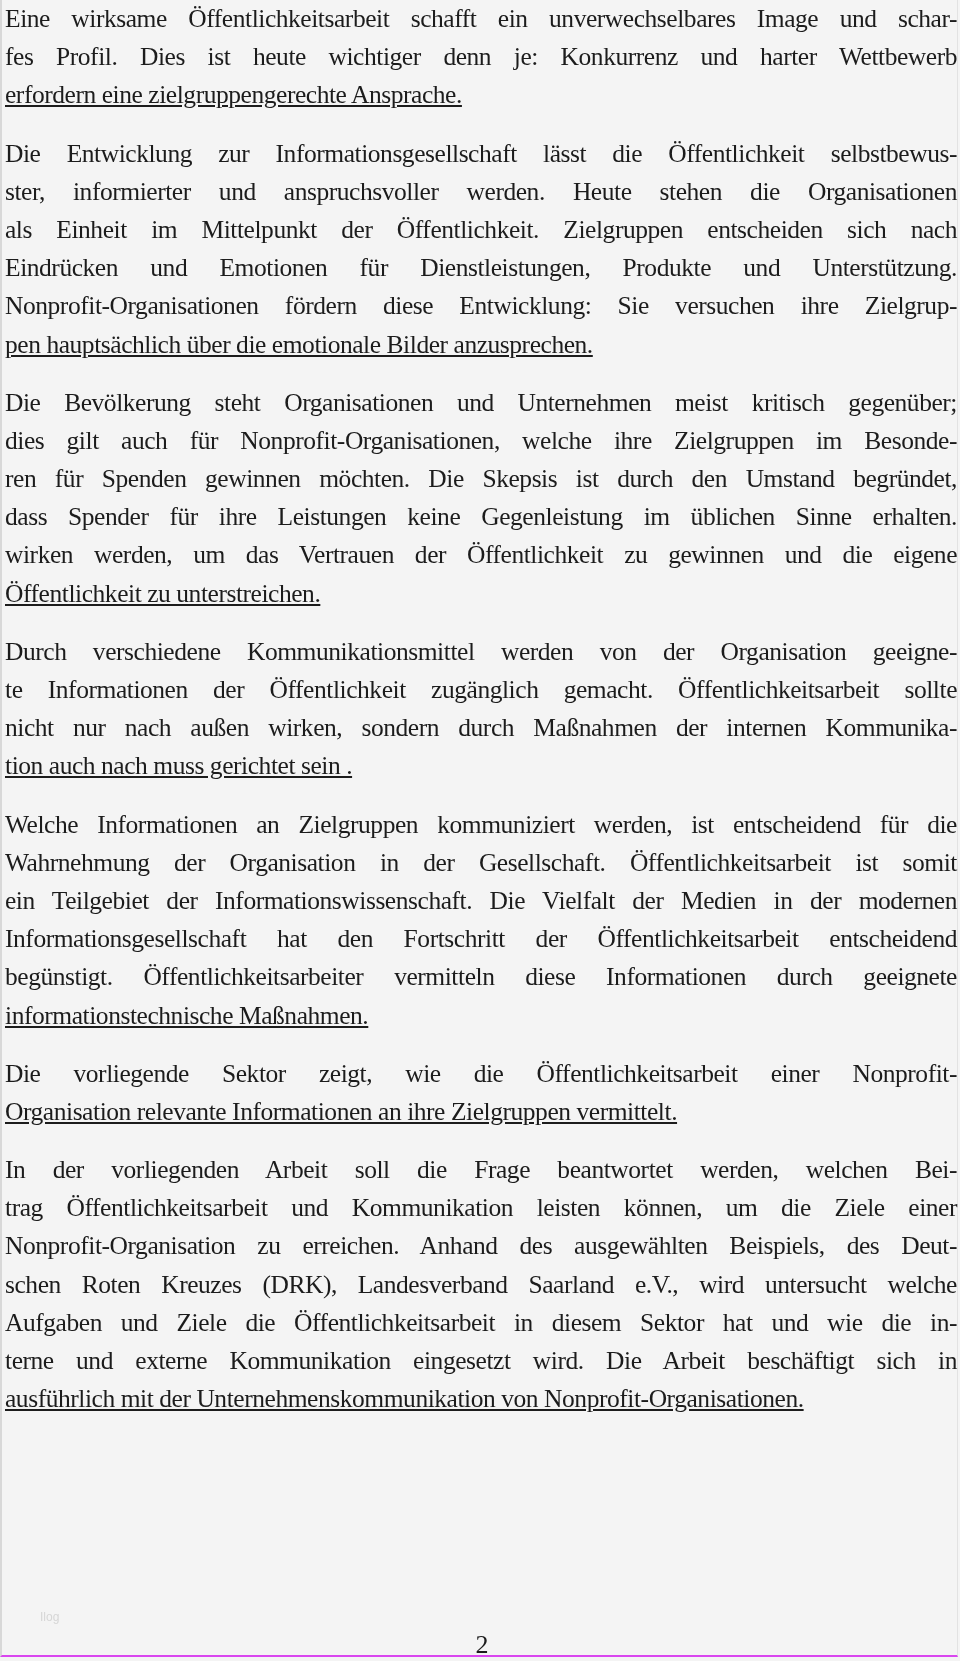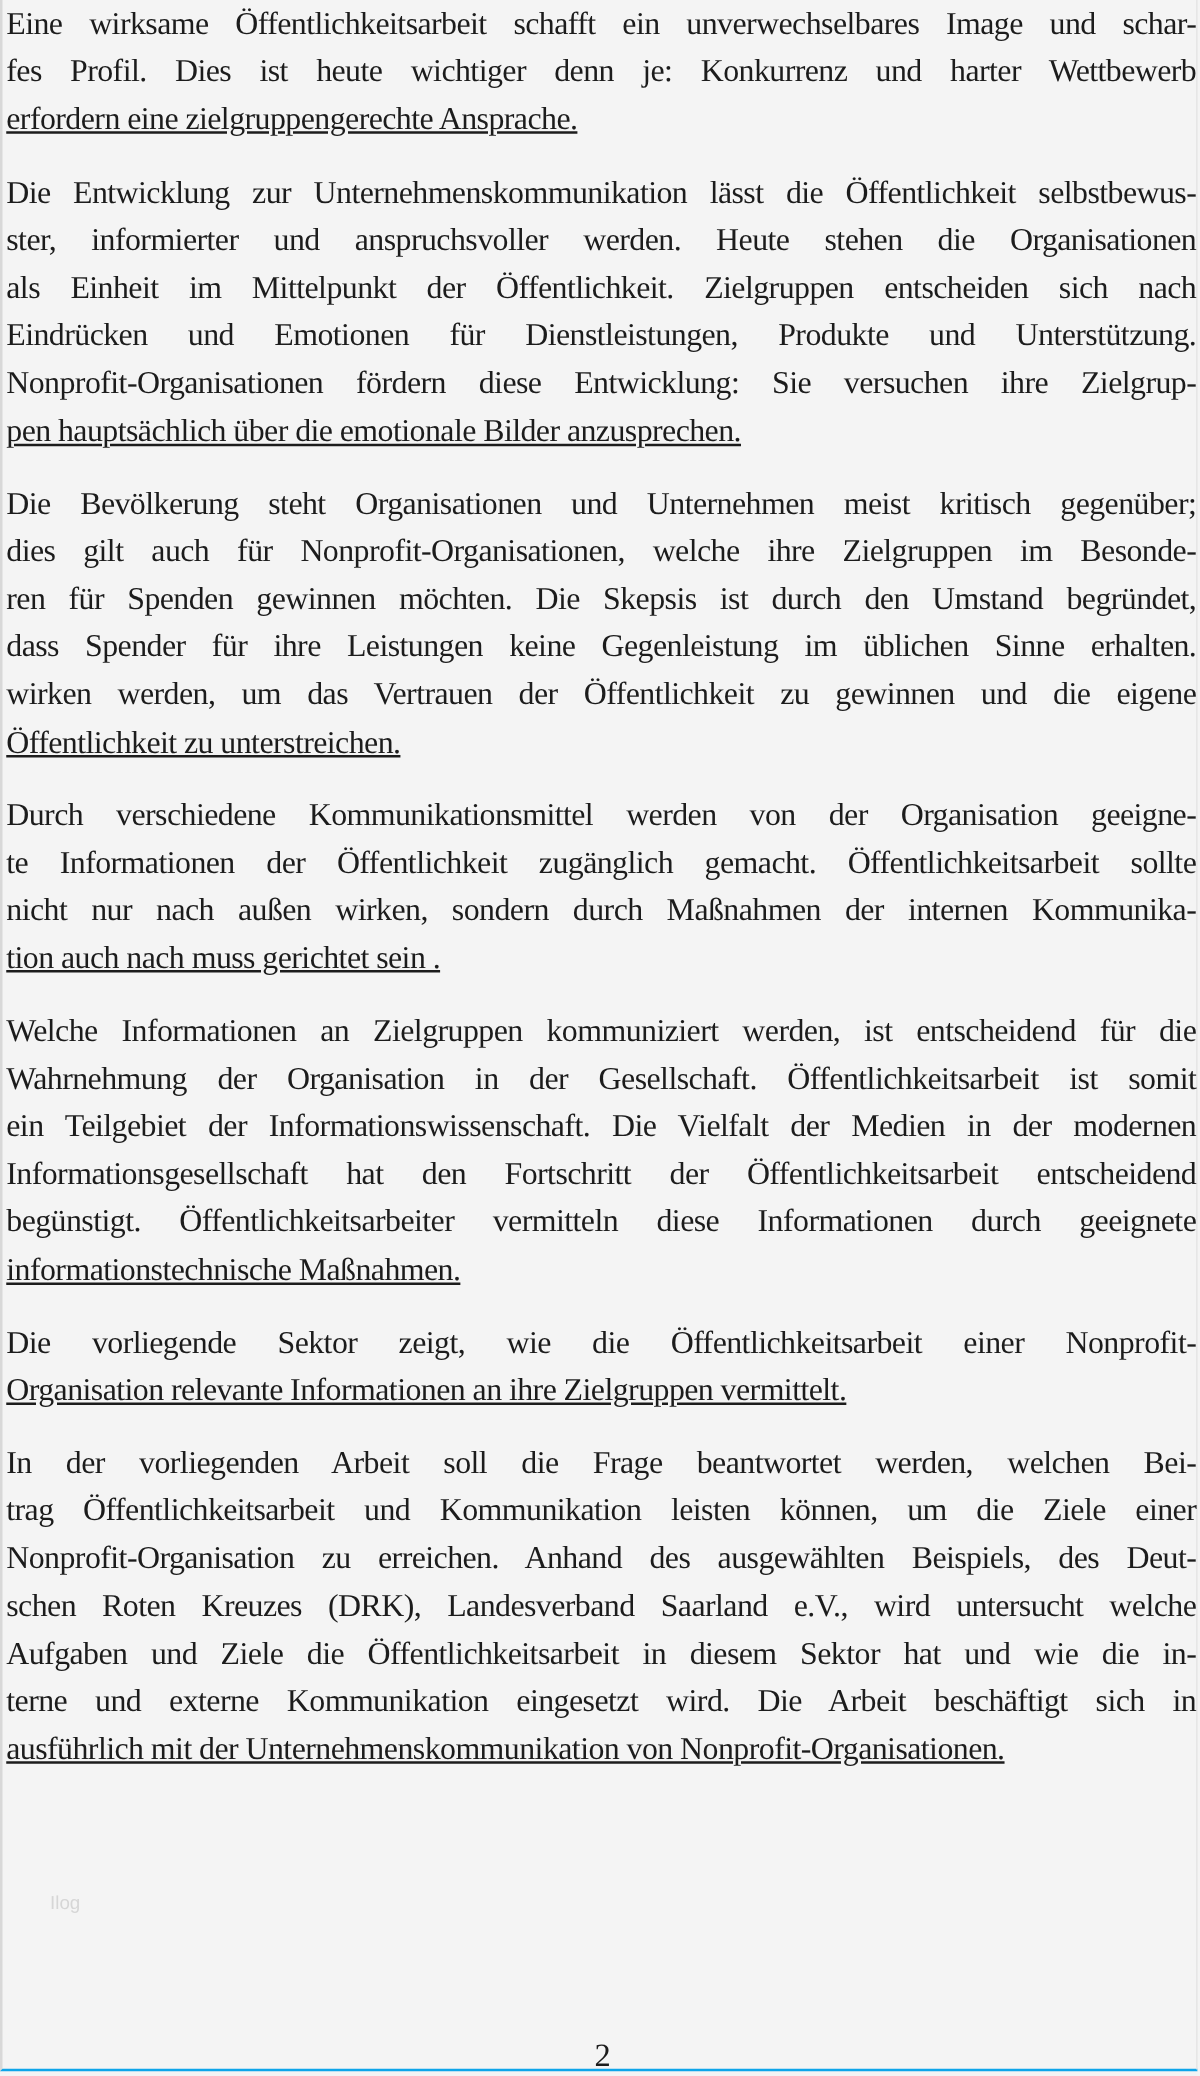--- a/index.html
+++ b/index.html
@@ -13,21 +13,21 @@
       overflow: hidden;
       position: relative;
     }
     .page {
       position: absolute;
       left: 0;
       top: 0;
       width: 958px;
       height: 1657px;
       border-left: 2px solid #d8d8d8;
-      border-bottom: 2px solid #0ea5e9;
+      border-bottom: 2px solid #d946ef;
       border-right: 1px solid #e2e2e2;
       box-sizing: border-box;
       background: #f4f4f4;
     }
     .content {
       position: absolute;
       left: 3px;
       top: 0px;
       width: 952px;
       font-family: "Liberation Serif", "DejaVu Serif", serif;
@@ -49,23 +49,23 @@
       white-space: nowrap;
       height: 38.2px;
     }
     .content p .line.last {
       text-align-last: left;
       text-decoration: underline;
     }
     .watermark {
       position: absolute;
       left: 38px;
-      top: 1514px;
+      top: 1610px;
       font-family: "Liberation Sans", sans-serif;
-      font-size: 15px;
+      font-size: 12px;
       color: #d6d6d6;
     }
     .page-number {
       position: absolute;
       left: 0;
       width: 960px;
       top: 1630px;
       text-align: center;
       font-family: "Liberation Serif", "DejaVu Serif", serif;
       font-size: 26px;
@@ -79,21 +79,21 @@
 <div class="page">
   <div class="content">
 
     <p>
       <span class="line">Eine wirksame Öffentlichkeitsarbeit schafft ein unverwechselbares Image und schar-</span>
       <span class="line">fes Profil. Dies ist heute wichtiger denn je: Konkurrenz und harter Wettbewerb</span>
       <span class="line last">erfordern eine zielgruppengerechte Ansprache.</span>
     </p>
 
     <p>
-      <span class="line">Die Entwicklung zur Unternehmenskommunikation lässt die Öffentlichkeit selbstbewus-</span>
+      <span class="line">Die Entwicklung zur Informationsgesellschaft lässt die Öffentlichkeit selbstbewus-</span>
       <span class="line">ster, informierter und anspruchsvoller werden. Heute stehen die Organisationen</span>
       <span class="line">als Einheit im Mittelpunkt der Öffentlichkeit. Zielgruppen entscheiden sich nach</span>
       <span class="line">Eindrücken und Emotionen für Dienstleistungen, Produkte und Unterstützung.</span>
       <span class="line">Nonprofit-Organisationen fördern diese Entwicklung: Sie versuchen ihre Zielgrup-</span>
       <span class="line last">pen hauptsächlich über die emotionale Bilder anzusprechen.</span>
     </p>
 
     <p>
       <span class="line">Die Bevölkerung steht Organisationen und Unternehmen meist kritisch gegenüber;</span>
       <span class="line">dies gilt auch für Nonprofit-Organisationen, welche ihre Zielgruppen im Besonde-</span>

